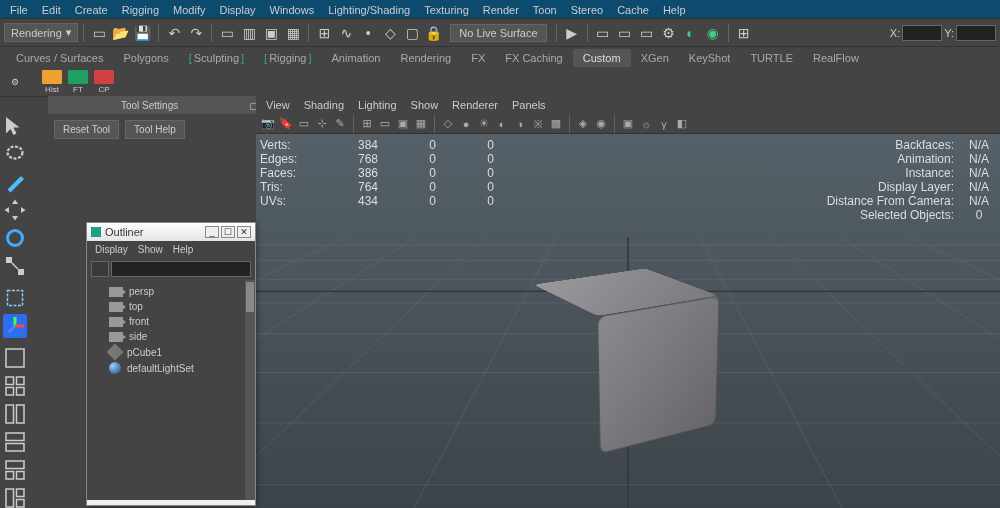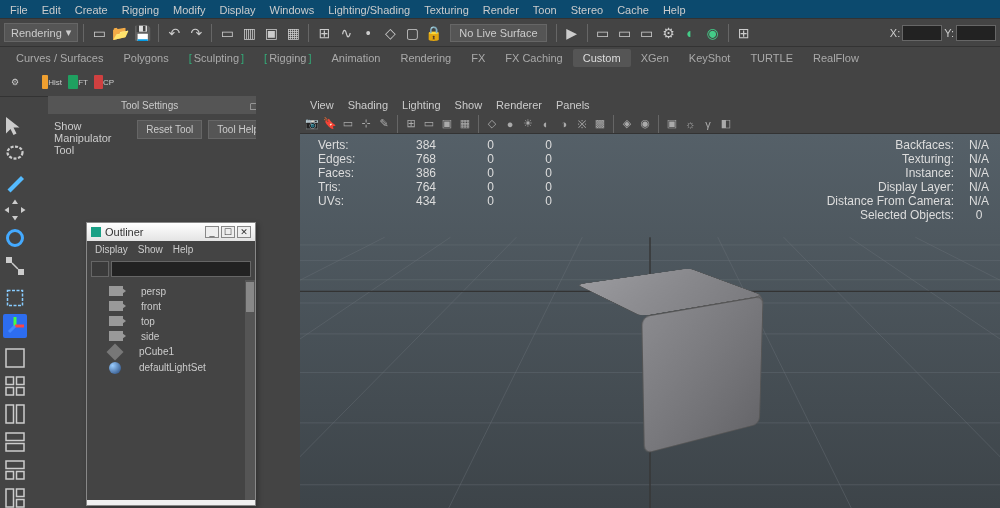--- a/index.html
+++ b/index.html
@@ -18,21 +18,21 @@
 
 
 .shelf-tabs { background: #444; display: flex; align-items: center; padding: 0 6px; height: 22px; border-top: 1px solid #333; font-size: 11px; }
 .shelf-tab { padding: 3px 10px; cursor: pointer; color: #aaa; }
 .shelf-tab.bracketed::before { content: "["; color: #3a7; margin-right: 2px; }
 .shelf-tab.bracketed::after { content: "]"; color: #3a7; margin-left: 2px; }
 .shelf-tab.active { background: #555; color: #ddd; border-radius: 2px; }
 
 
 .shelf-icons { background: #444; display: flex; align-items: center; padding: 2px 8px; height: 28px; gap: 6px; }
-.shelf-icon { width: 20px; height: 24px; display: flex; flex-direction: row; align-items: center; justify-content: center; }
+.shelf-icon { width: 20px; height: 24px; display: flex; flex-direction: column; align-items: center; justify-content: center; }
 .shelf-box { width: 20px; height: 14px; border-radius: 1px; }
 .shelf-label { font-size: 8px; color: #ccc; margin-top: 1px; }
 
 
 .divider-dots { height: 6px; background: #444; border-top: 1px solid #333; position: relative; }
 
 
 .left-toolbox { position: absolute; left: 0; top: 108px; width: 30px; bottom: 0; background: #444; display: flex; flex-direction: column; align-items: center; gap: 4px; padding-top: 6px; }
 .lt-icon { width: 24px; height: 24px; display: flex; align-items: center; justify-content: center; cursor: pointer; border-radius: 2px; }
 .lt-icon.selected { background: #2d6df0; }
@@ -50,38 +50,38 @@
 .outliner { position: absolute; left: 86px; top: 222px; width: 170px; height: 284px; background: #f0f0f0; border: 1px solid #888; z-index: 50; box-shadow: 2px 2px 5px rgba(0,0,0,.3); }
 .out-title { background: linear-gradient(#fff,#e4e4e4); height: 18px; display: flex; align-items: center; padding: 0 4px; color: #333; font-size: 11px; }
 .out-title .sq { width: 10px; height: 10px; background: #1aa086; margin-right: 4px; }
 .out-controls { margin-left: auto; display: flex; gap: 2px; }
 .out-controls span { width: 14px; height: 12px; border: 1px solid #888; background: #eee; font-size: 9px; display: flex; align-items: center; justify-content: center; cursor: pointer; color: #333; }
 .out-menu { background: #444; color: #ccc; display: flex; gap: 10px; padding: 3px 8px; font-size: 10px; }
 .out-search { background: #444; padding: 3px 4px; display: flex; align-items: center; }
 .out-search .qbox { width: 18px; height: 16px; background: #3a3a3a; border: 1px solid #666; margin-right: 2px; }
 .out-search .sfield { flex: 1; height: 16px; background: #222; border: 1px solid #666; }
 .out-tree { background: #444; color: #ccc; padding: 4px 0; height: 220px; overflow: hidden; position: relative; font-size: 10px; }
-.out-item { display: flex; align-items: flex-start; padding: 2px 4px 2px 22px; gap: 18px; }
+.out-item { display: flex; align-items: flex-end; padding: 2px 4px 2px 22px; gap: 6px; }
 .cam-ico { width: 14px; height: 10px; background: #999; position: relative; }
 .cam-ico::after { content: ""; position: absolute; right: -3px; top: 2px; width: 0; height: 0; border-left: 4px solid #999; border-top: 3px solid transparent; border-bottom: 3px solid transparent; }
 .mesh-ico { width: 12px; height: 12px; background: #777; transform: rotate(45deg); }
 .sphere-ico { width: 12px; height: 12px; border-radius: 50%; background: radial-gradient(circle at 30% 30%, #9cf, #247); }
 .out-scroll { position: absolute; right: 0; top: 0; width: 10px; height: 100%; background: #555; }
 .out-scroll .thumb { width: 8px; height: 30px; background: #888; margin: 2px auto 0; }
 
 
-.viewport-wrap { position: absolute; left: 256px; top: 96px; right: 0; bottom: 0; background: #444; padding-left: 44px; }
+.viewport-wrap { position: absolute; left: 256px; top: 96px; right: 0; bottom: 0; background: #444; }
 .vp-menu { display: flex; gap: 2px; padding: 2px 4px; height: 18px; background: #444; }
 .vp-menu span { padding: 1px 6px; cursor: pointer; font-size: 11px; }
 .vp-toolbar { display: flex; align-items: center; gap: 2px; padding: 2px 4px; height: 20px; background: #444; border-bottom: 1px solid #333; }
 .vp-ico { width: 16px; height: 16px; display: flex; align-items: center; justify-content: center; font-size: 11px; color: #aaa; cursor: pointer; }
 .vp-canvas { position: relative; height: calc(100% - 38px); background: linear-gradient(#556068, #3d4449); overflow: hidden; }
 
 
-.hud-left { position: absolute; left: 18px; top: 4px; font-family: "Courier New", monospace; font-size: 12px; color: #ddd; }
+.hud-left { position: absolute; left: 4px; top: 4px; font-family: "Courier New", monospace; font-size: 12px; color: #ddd; }
 .hud-left .row { display: flex; gap: 18px; }
 .hud-left .lbl { width: 60px; }
 .hud-left .v { width: 40px; text-align: right; }
 .hud-right { position: absolute; right: 6px; top: 4px; font-family: "Courier New", monospace; font-size: 12px; color: #ddd; text-align: left; }
 .hud-right .row { display: flex; justify-content: flex-end; gap: 10px; }
 .hud-right .lbl { text-align: left; white-space: nowrap; }
 .hud-right .v { width: 30px; text-align: center; }
 
 
 .grid { position: absolute; left: 0; top: 80px; right: 0; bottom: 0; }
@@ -291,21 +291,20 @@
 
 <div class="tool-settings">
   <div class="ts-header">
     <span class="title">Tool Settings</span>
     <span class="controls">
       <span>▢</span>
       <span>✕</span>
     </span>
   </div>
   <div class="ts-body">
-    <span class="ts-text">Show Manipulator Tool</span>
     <button class="ts-btn">Reset Tool</button>
     <button class="ts-btn">Tool Help</button>
   </div>
 </div>
 
 <div class="viewport-wrap">
   <div class="vp-menu">
     <span>View</span>
     <span>Shading</span>
     <span>Lighting</span>
@@ -412,21 +411,21 @@
           <span class="v">0</span>
         </div>
     </div>
 
     <div class="hud-right">
       <div class="row">
           <span class="lbl">Backfaces:</span>
           <span class="v">N/A</span>
         </div>
       <div class="row">
-          <span class="lbl">Texturing:</span>
+          <span class="lbl">Animation:</span>
           <span class="v">N/A</span>
         </div>
       <div class="row">
           <span class="lbl">Instance:</span>
           <span class="v">N/A</span>
         </div>
       <div class="row">
           <span class="lbl">Display Layer:</span>
           <span class="v">N/A</span>
         </div>
@@ -462,25 +461,25 @@
     <div class="qbox"></div>
     <div class="sfield"></div>
   </div>
   <div class="out-tree">
     <div class="out-item">
         <div class="cam-ico"></div>
         <span>persp</span>
       </div>
     <div class="out-item">
         <div class="cam-ico"></div>
+        <span>top</span>
+      </div>
+    <div class="out-item">
+        <div class="cam-ico"></div>
         <span>front</span>
-      </div>
-    <div class="out-item">
-        <div class="cam-ico"></div>
-        <span>top</span>
       </div>
     <div class="out-item">
         <div class="cam-ico"></div>
         <span>side</span>
       </div>
     <div class="out-item">
         <div class="mesh-ico"></div>
         <span>pCube1</span>
       </div>
     <div class="out-item">

